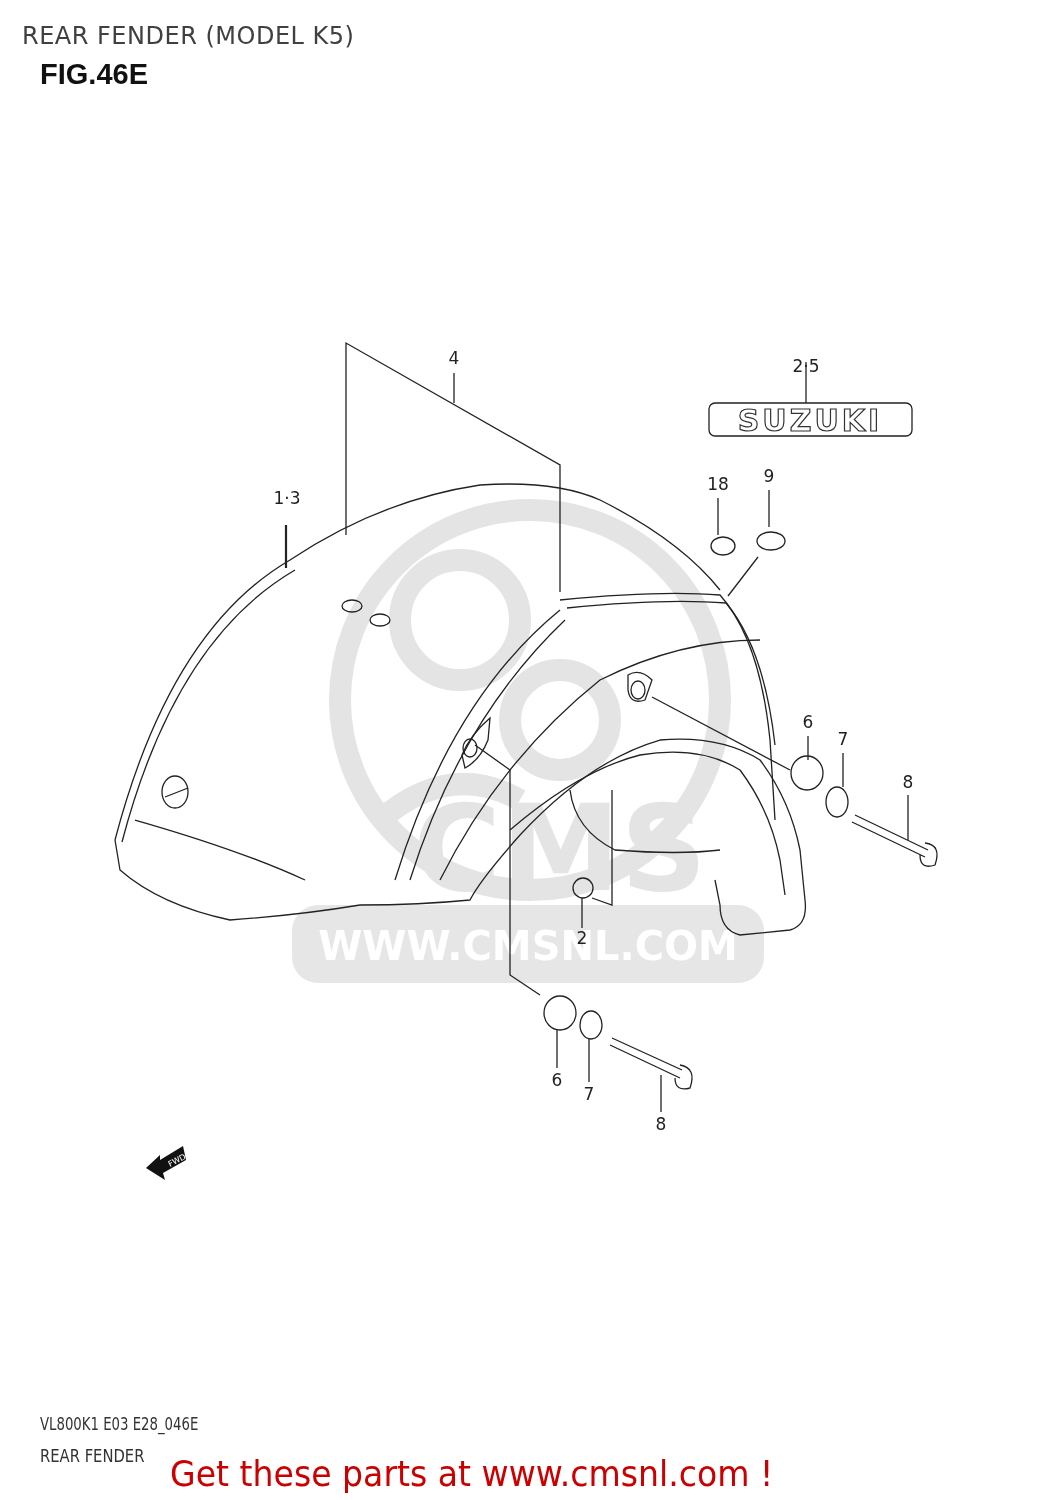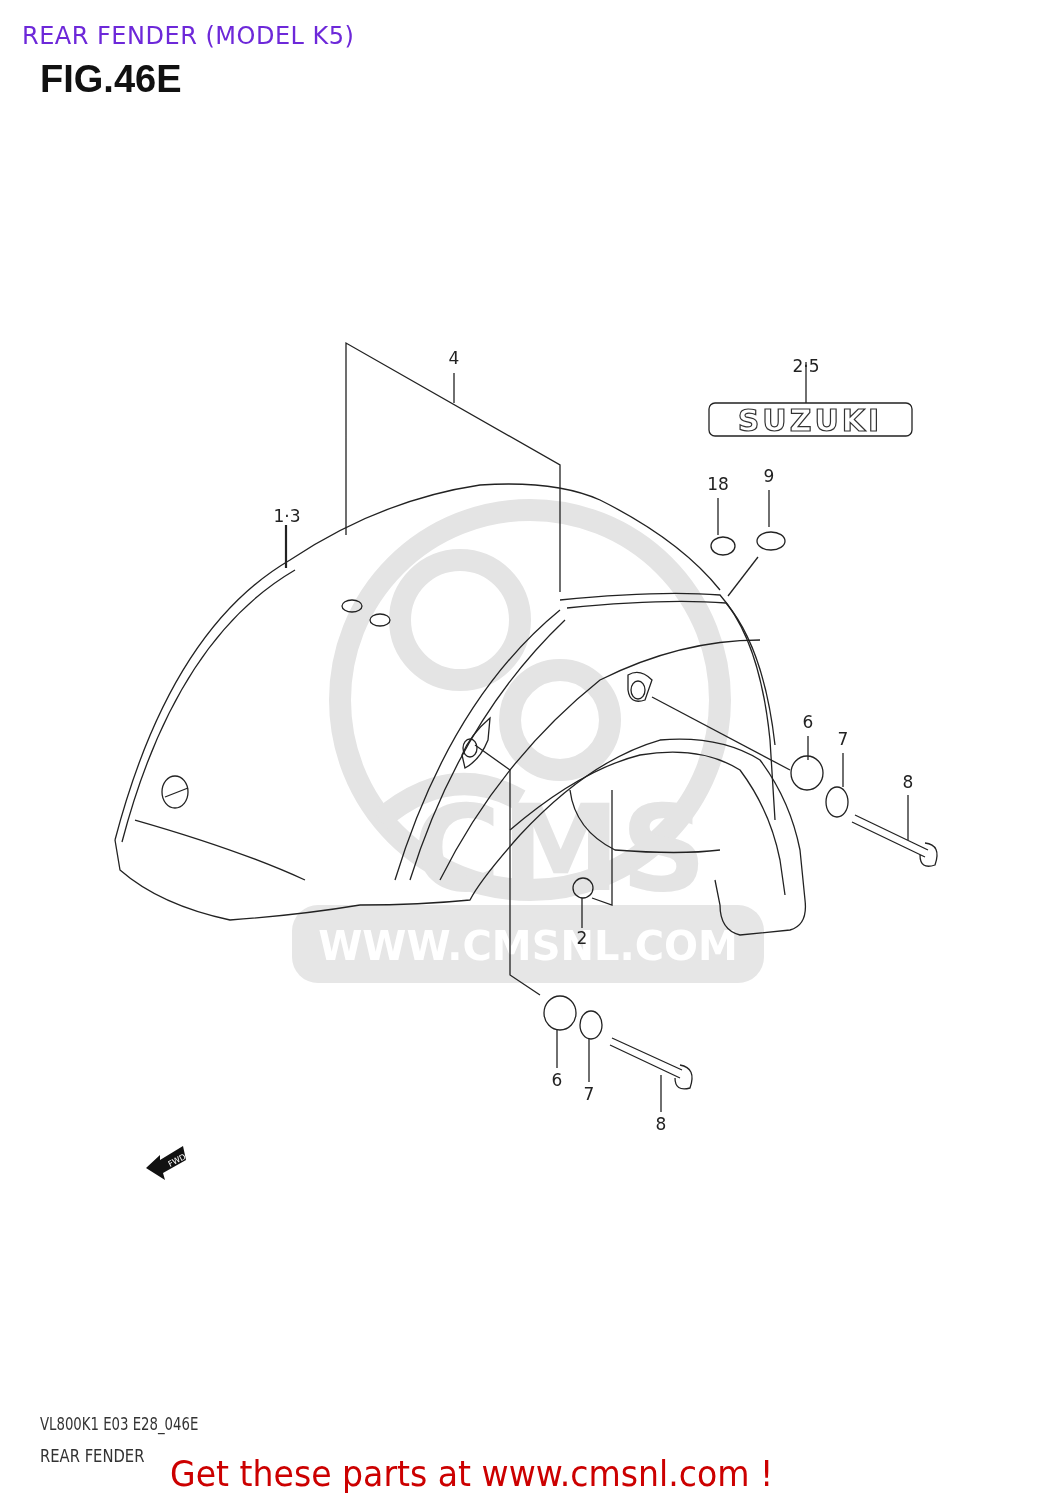--- a/index.html
+++ b/index.html
@@ -1,18 +1,18 @@
 <!DOCTYPE html>
 <html><head>
 <meta charset="utf-8">
 <style>
   html, body { margin: 0; padding: 0; background: #ffffff; }
   body { width: 1057px; height: 1500px; position: relative; overflow: hidden; font-family: "DejaVu Sans", sans-serif; }
-  .page-title { position: absolute; left: 22px; top: 22px; font-size: 24px; color: #6d28d9; letter-spacing: 0.5px; }
-  .fig-label { position: absolute; left: 40px; top: 58px; font-size: 38px; font-weight: bold; color: #111111; font-family: "Liberation Sans", sans-serif; }
+  .page-title { position: absolute; left: 22px; top: 22px; font-size: 24px; color: #404040; letter-spacing: 0.5px; }
+  .fig-label { position: absolute; left: 40px; top: 58px; font-size: 29px; font-weight: bold; color: #111111; font-family: "Liberation Sans", sans-serif; }
   .drawing { position: absolute; left: 0; top: 0; width: 1057px; height: 1500px; }
   .callout { position: absolute; font-size: 17px; color: #222; font-family: "DejaVu Sans", sans-serif; transform: translateX(-50%); white-space: nowrap; }
   .footer-code { position: absolute; left: 40px; top: 1413px; font-size: 18px; color: #333; font-family: "DejaVu Sans Condensed", "DejaVu Sans", sans-serif; transform: scaleX(0.82); transform-origin: left; }
   .footer-name { position: absolute; left: 40px; top: 1445px; font-size: 18px; color: #333; font-family: "DejaVu Sans", sans-serif; transform: scaleX(0.82); transform-origin: left; }
   .promo { position: absolute; left: 170px; top: 1453px; font-size: 36px; color: #cc0000; font-family: "DejaVu Sans", sans-serif; white-space: nowrap; transform: scaleX(0.92); transform-origin: left; }
 </style>
 </head>
 <body>
 
 <div class="page-title">REAR FENDER (MODEL K5)</div>
@@ -96,21 +96,21 @@
   <text x="810" y="431" font-family="DejaVu Sans" font-weight="bold" font-size="30" fill="none" stroke="#333" stroke-width="1.2" text-anchor="middle" letter-spacing="3">SUZUKI</text>
 
   <g>
     <polygon points="146,1168 160,1155 160,1160 183,1146 186,1160 163,1173 165,1180" fill="#111"></polygon>
     <text x="170" y="1167" font-family="DejaVu Sans" font-size="8" fill="#fff" transform="rotate(-28 170 1167)">FWD</text>
   </g>
 </svg>
 
 <div class="callout" style="left:454px; top:348px;">4</div>
 <div class="callout" style="left:806px; top:356px;">2·5</div>
-<div class="callout" style="left:287px; top:506px;">1·3</div>
+<div class="callout" style="left:287px; top:488px;">1·3</div>
 <div class="callout" style="left:718px; top:474px;">18</div>
 <div class="callout" style="left:769px; top:466px;">9</div>
 <div class="callout" style="left:808px; top:712px;">6</div>
 <div class="callout" style="left:843px; top:729px;">7</div>
 <div class="callout" style="left:908px; top:772px;">8</div>
 <div class="callout" style="left:582px; top:928px;">2</div>
 <div class="callout" style="left:557px; top:1070px;">6</div>
 <div class="callout" style="left:589px; top:1084px;">7</div>
 <div class="callout" style="left:661px; top:1114px;">8</div>
 

